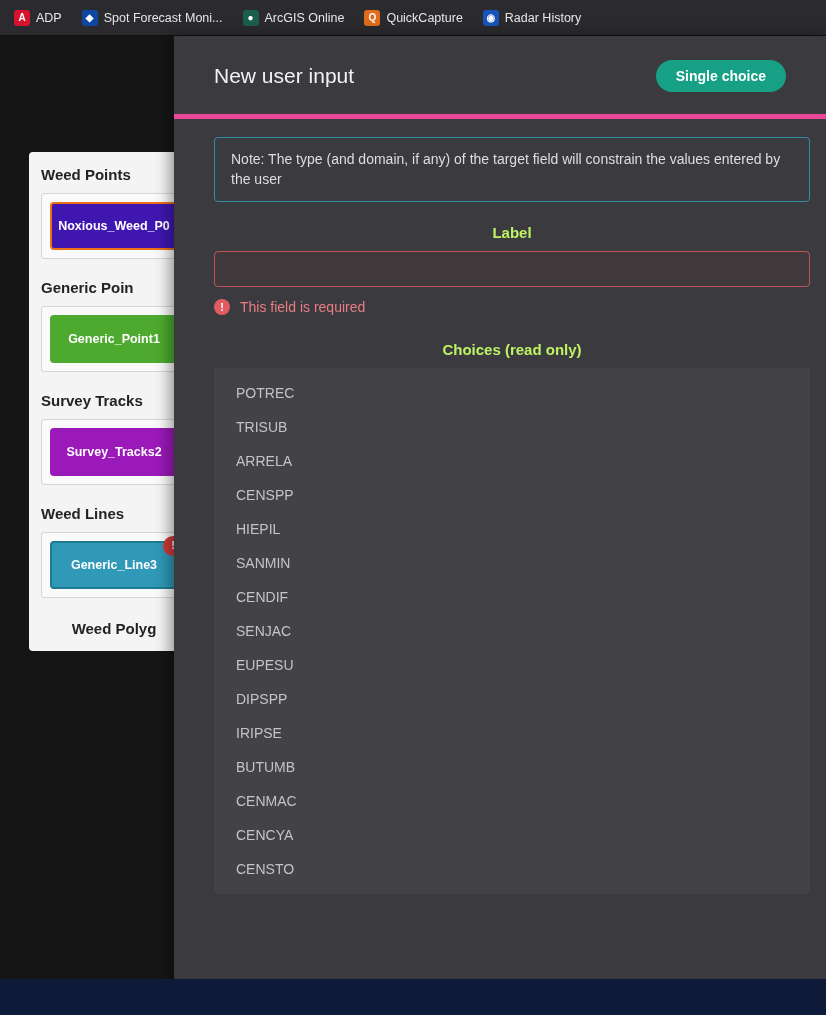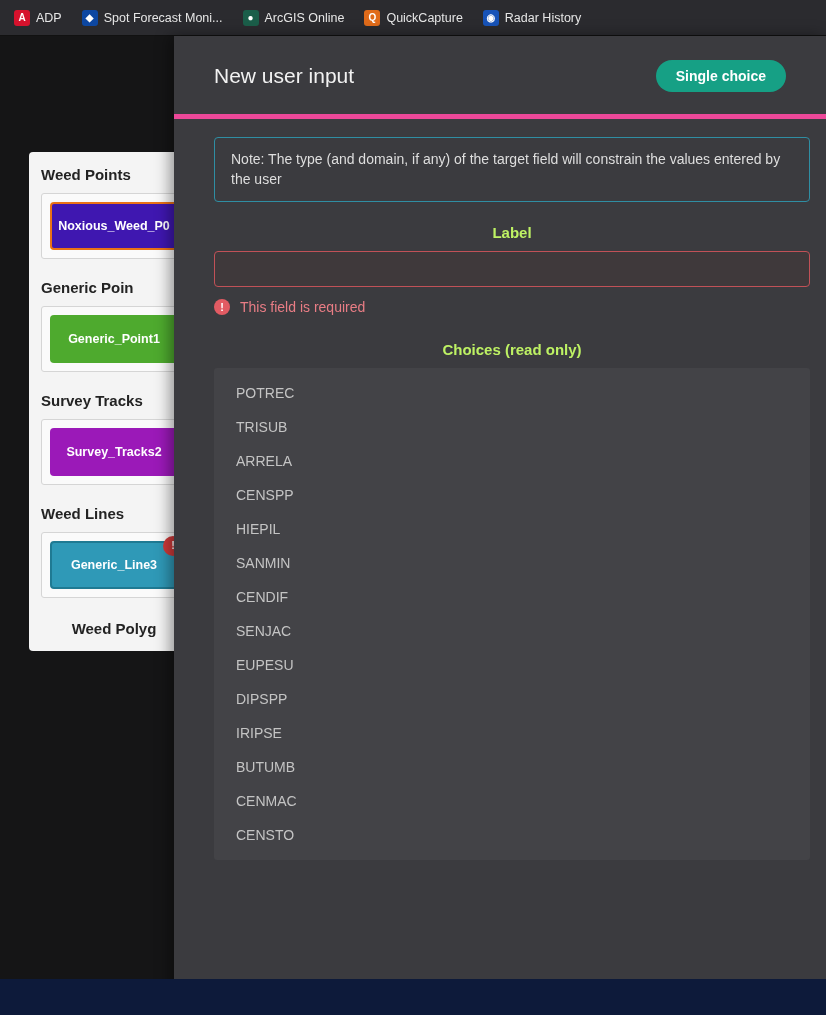--- a/index.html
+++ b/index.html
@@ -300,19 +300,20 @@
           <div class="choice-item">CENSPP</div>
           <div class="choice-item">HIEPIL</div>
           <div class="choice-item">SANMIN</div>
           <div class="choice-item">CENDIF</div>
           <div class="choice-item">SENJAC</div>
           <div class="choice-item">EUPESU</div>
           <div class="choice-item">DIPSPP</div>
           <div class="choice-item">IRIPSE</div>
           <div class="choice-item">BUTUMB</div>
           <div class="choice-item">CENMAC</div>
+          <div class="choice-item">CENCYA</div>
           <div class="choice-item">CENSTO</div>
         </div>
     </div>
   </div>
 
   <div class="footer-bar"></div>
 </div>
 
 </body></html>

